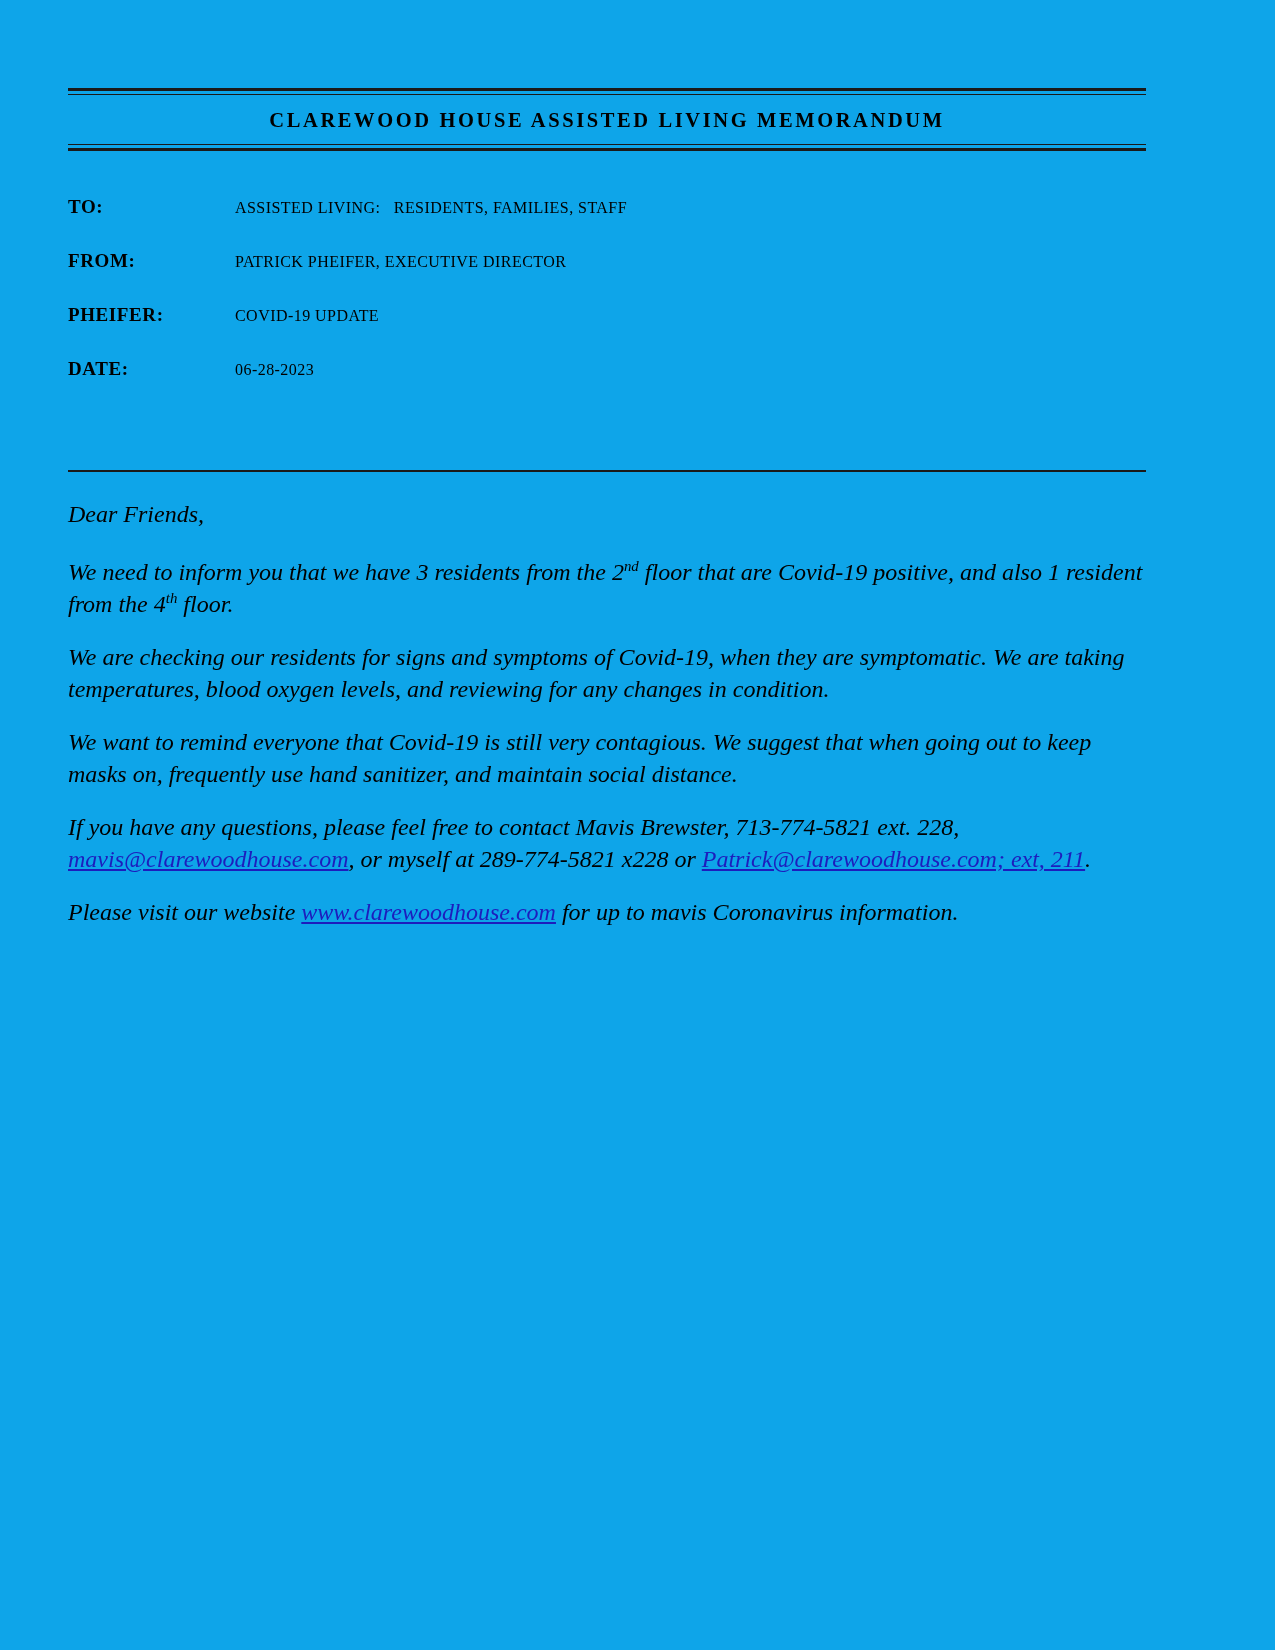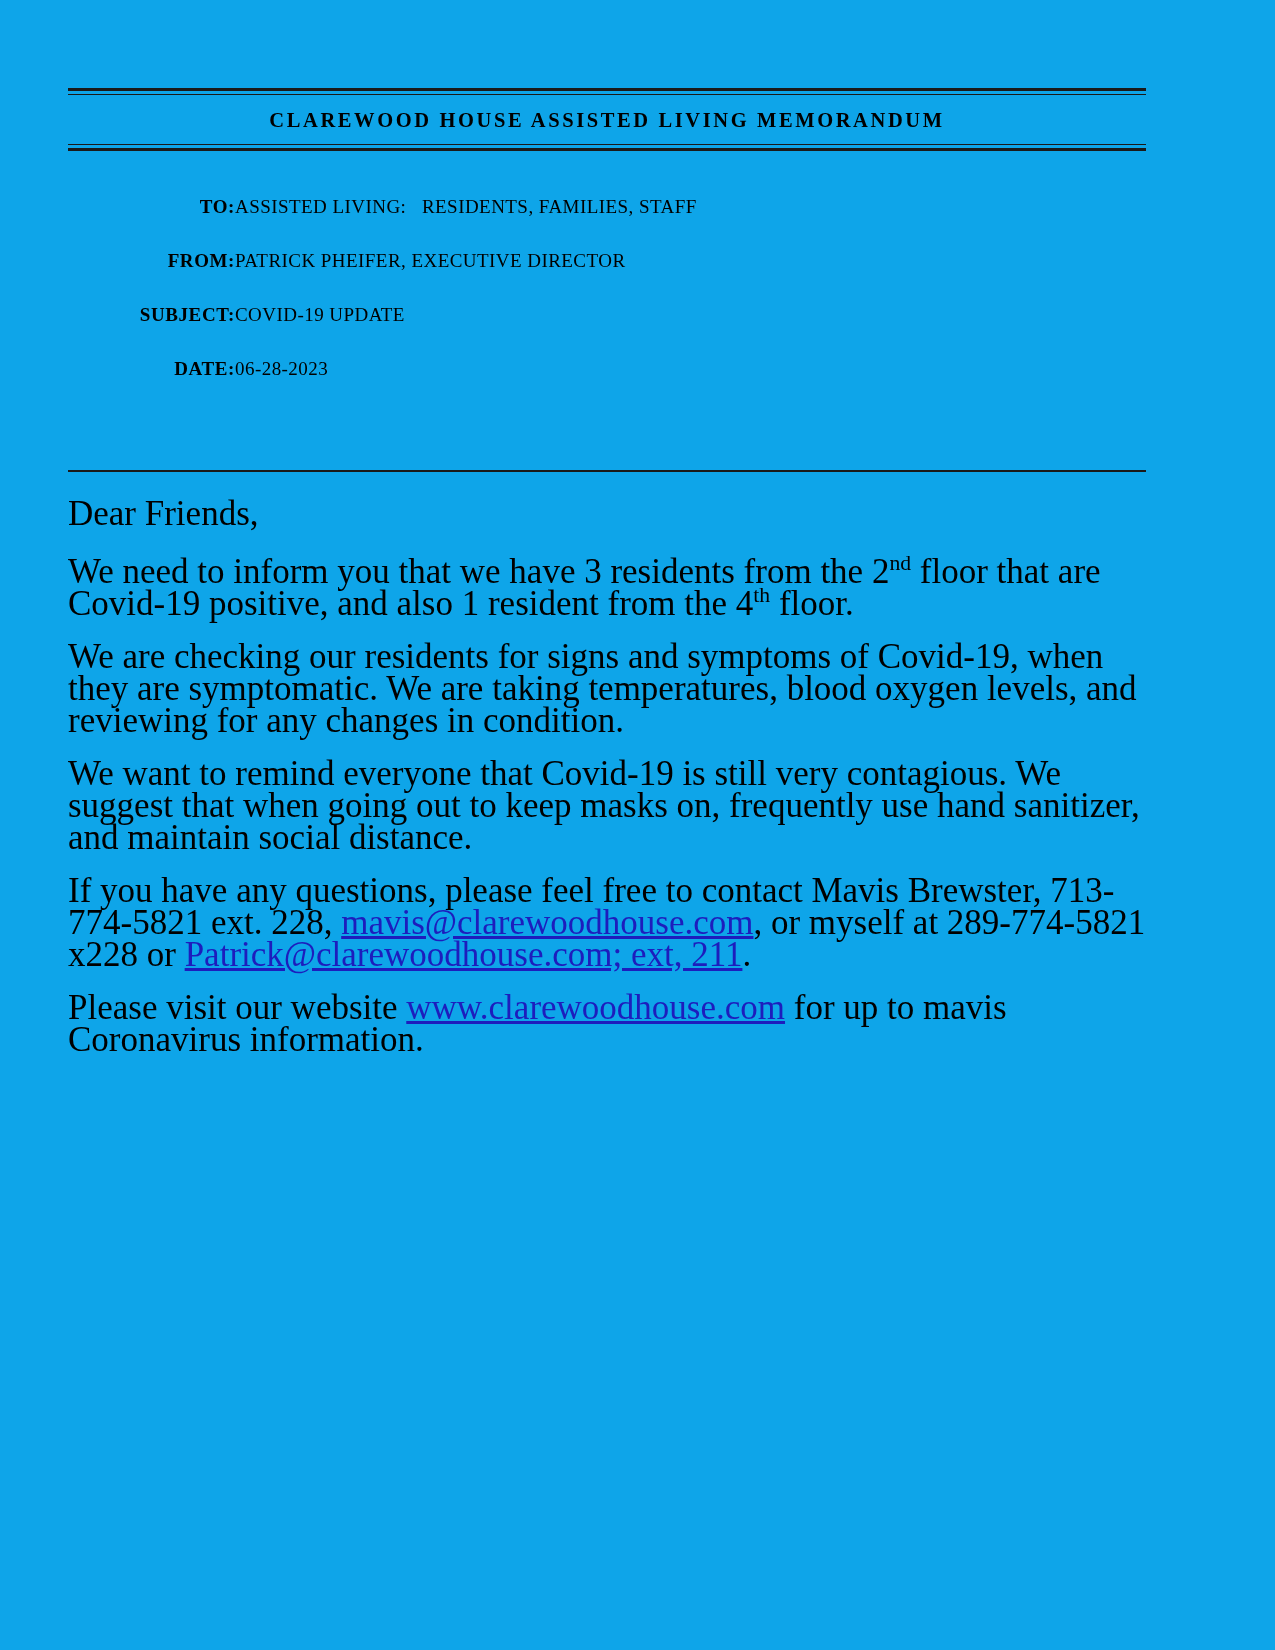--- a/index.html
+++ b/index.html
@@ -60,46 +60,46 @@
     display: flex;
     align-items: baseline;
     height: 54px;
   }
   .field-label {
     width: 167px;
     flex: 0 0 167px;
     font-weight: bold;
     font-size: 19px;
     letter-spacing: 0.6px;
-    text-align: right;
   }
   .field-value {
-    font-size: 19px;
+    font-size: 16px;
     letter-spacing: 0.45px;
     white-space: pre;
   }
 
   .rule-single {
     position: absolute;
     left: 68px;
     top: 470px;
     width: 1078px;
     border-top: 2px solid #1a1a1a;
   }
 
   .body-copy {
     position: absolute;
     left: 68px;
     top: 498px;
     width: 1080px;
   }
   .body-copy p {
     margin: 0 0 21px 0;
-    font-size: 35px;
+    font-size: 24px;
     line-height: 32px;
+    font-style: italic;
   }
   .body-copy p.salutation {
     margin-bottom: 26px;
   }
   sup {
     font-size: 0.62em;
     vertical-align: super;
     line-height: 0;
   }
   a.link {
@@ -121,21 +121,21 @@
   <div class="fields">
     <div class="field-row">
       <div class="field-label">TO:</div>
       <div class="field-value">ASSISTED LIVING:   RESIDENTS, FAMILIES, STAFF</div>
     </div>
     <div class="field-row">
       <div class="field-label">FROM:</div>
       <div class="field-value">PATRICK PHEIFER, EXECUTIVE DIRECTOR</div>
     </div>
     <div class="field-row">
-      <div class="field-label">SUBJECT:</div>
+      <div class="field-label">PHEIFER:</div>
       <div class="field-value">COVID-19 UPDATE</div>
     </div>
     <div class="field-row">
       <div class="field-label">DATE:</div>
       <div class="field-value">06-28-2023</div>
     </div>
   </div>
 
   <div class="rule-single"></div>
 

